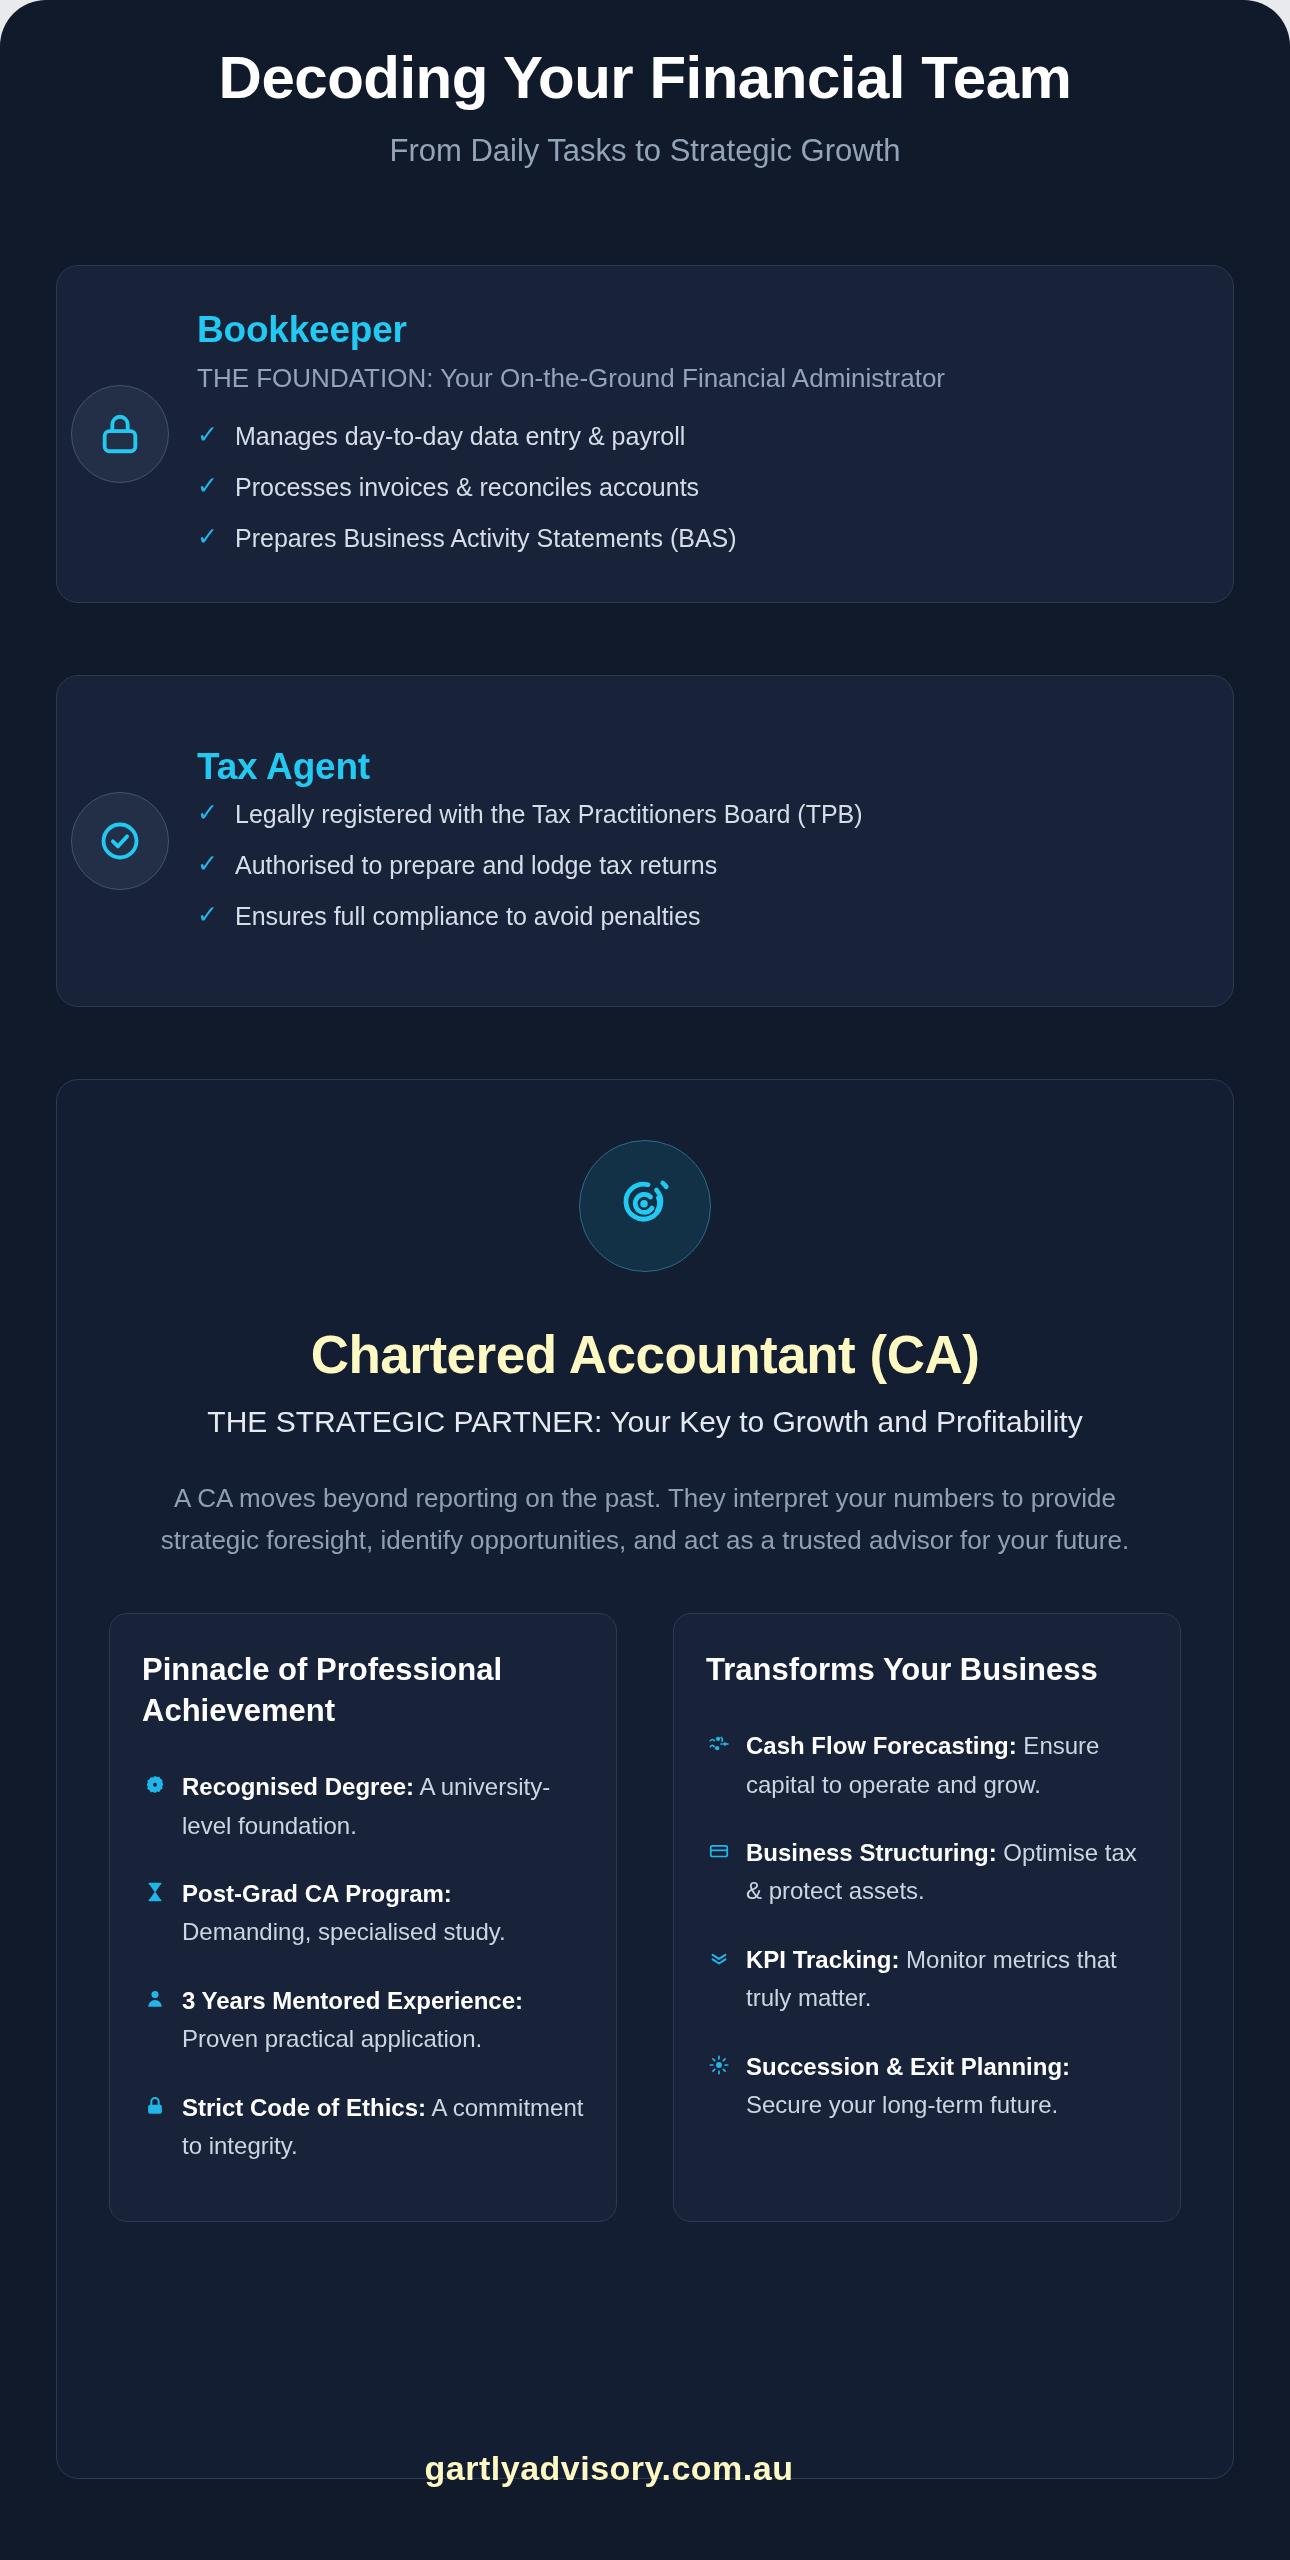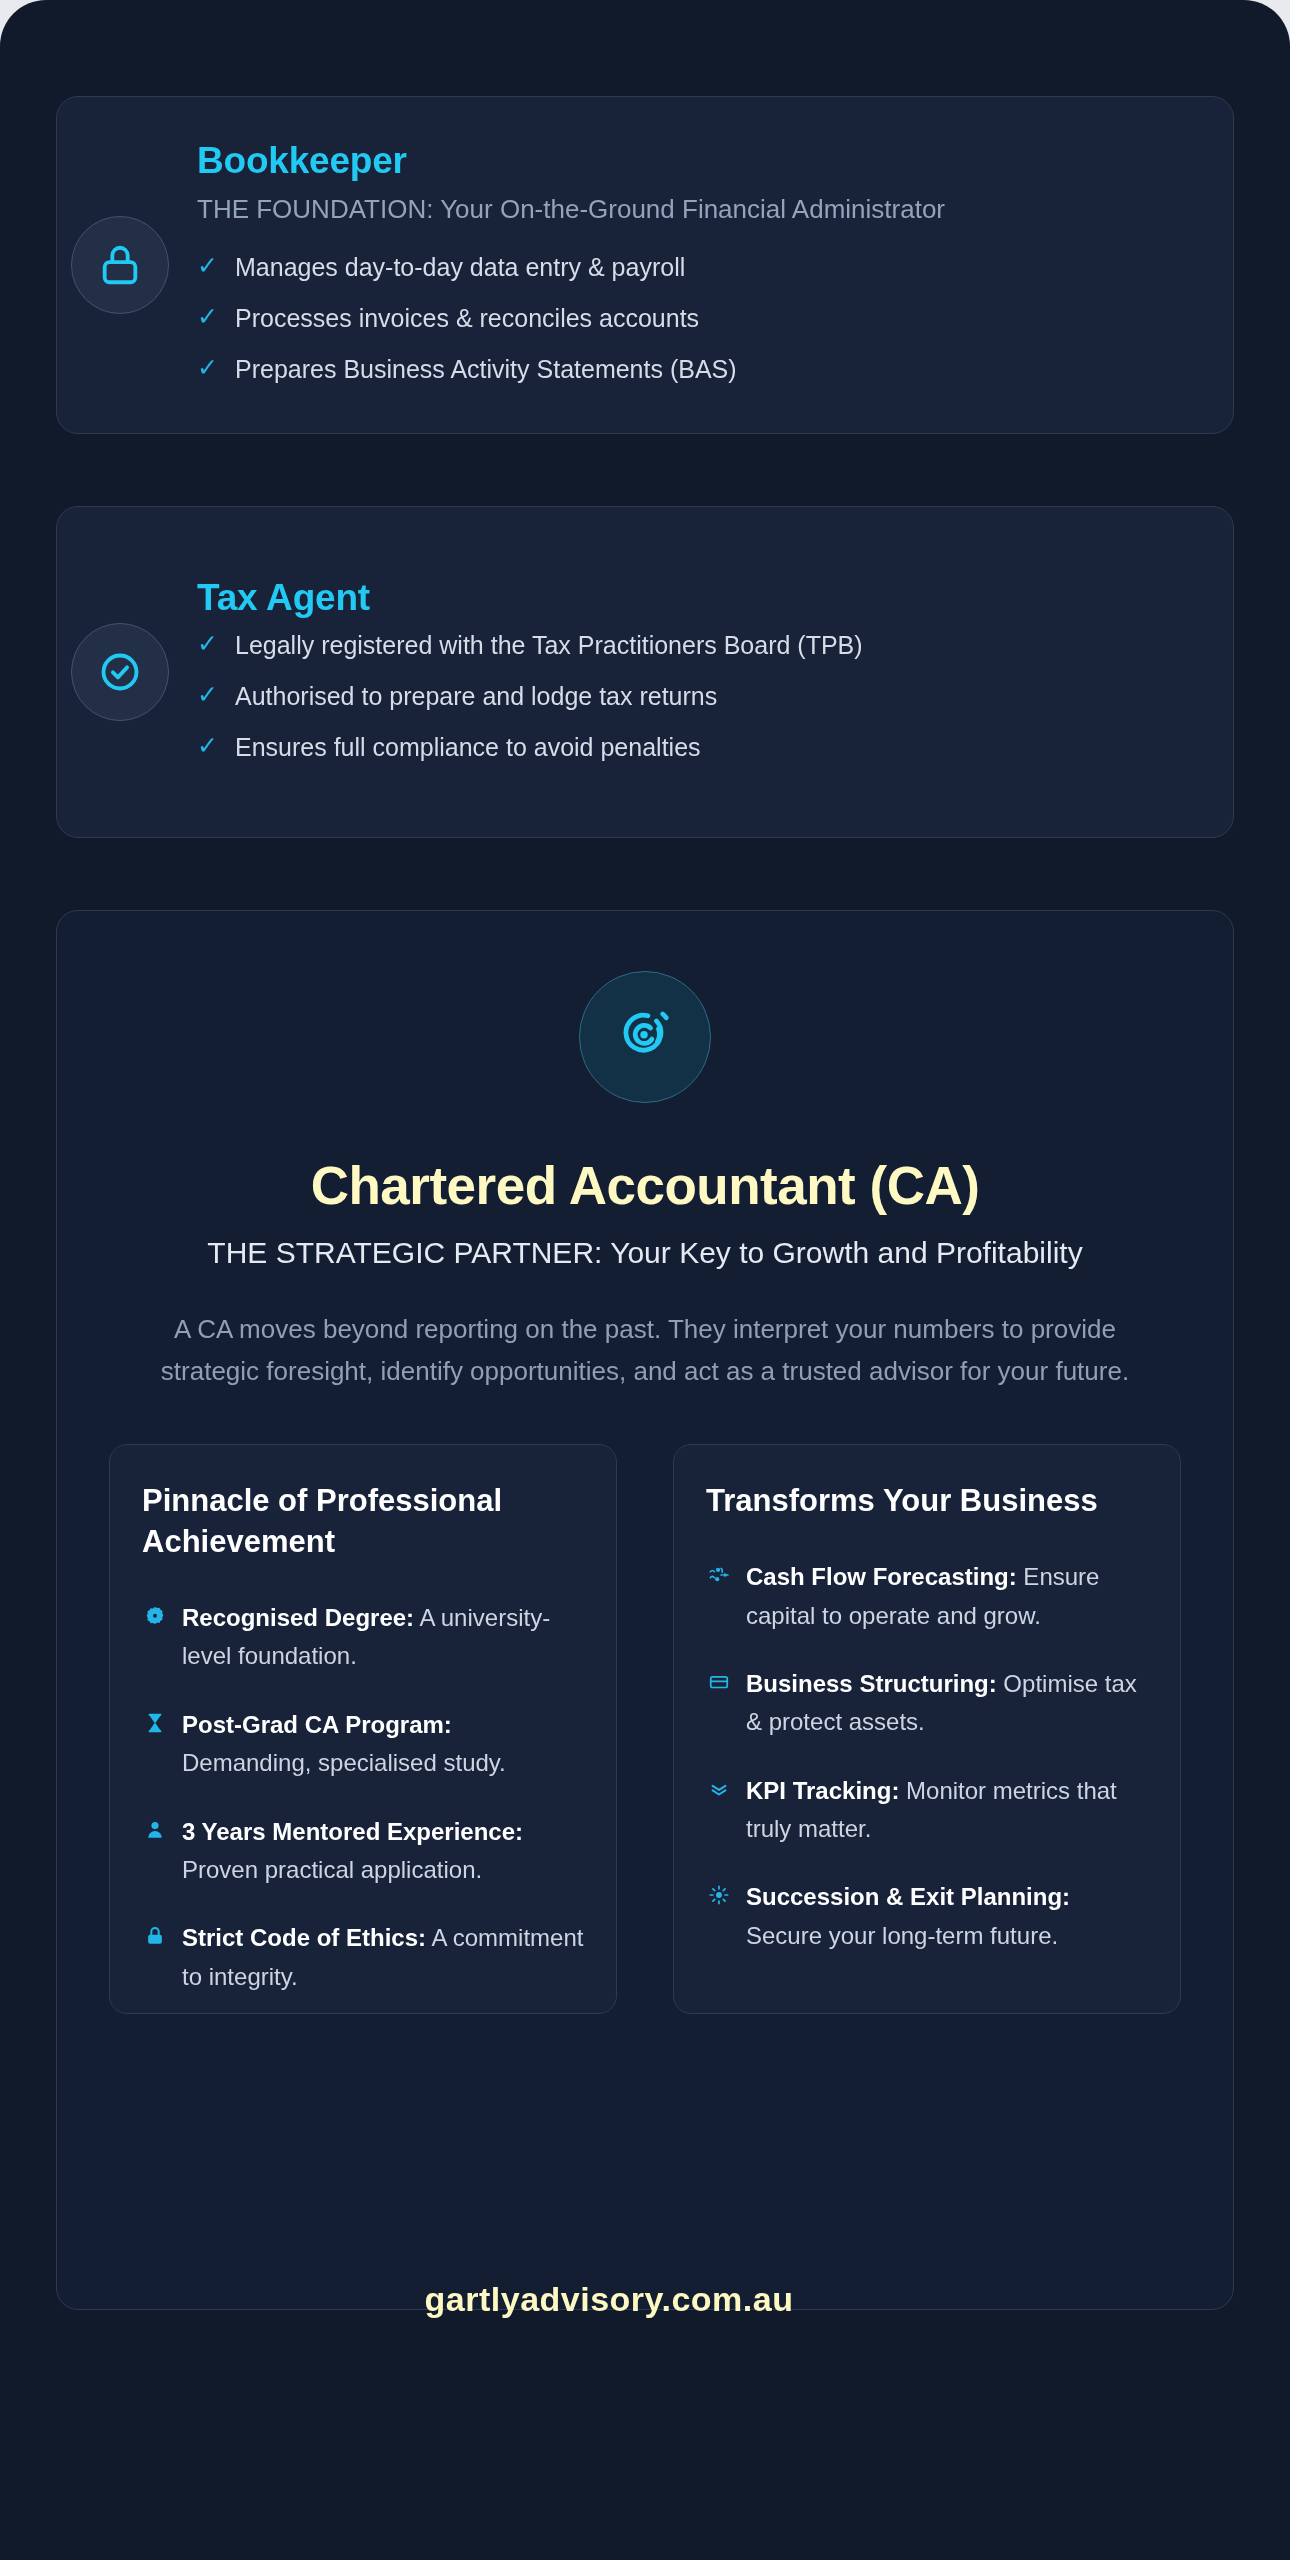--- a/index.html
+++ b/index.html
@@ -166,21 +166,21 @@
     display: flex;
     gap: 56px;
     margin-top: 52px;
     text-align: left;
   }
   .subcard {
     flex: 1 1 0;
     background: #18233a;
     border: 1px solid #2c3a52;
     border-radius: 18px;
-    padding: 36px 32px 17px;
+    padding: 36px 32px 56px;
   }
   .subcard-title {
     font-size: 31px;
     font-weight: bold;
     color: #ffffff;
     line-height: 1.32;
     margin-bottom: 36px;
   }
   .feat-list { list-style: none; }
   .feat-list li {
@@ -217,20 +217,24 @@
     font-weight: bold;
     color: #fef9c3;
     letter-spacing: 0.5px;
   }
 </style>
 </head>
 <body>
 
 <div class="page">
 
+  <div class="header">
+    <div class="title">Decoding Your Financial Team</div>
+    <div class="subtitle">From Daily Tasks to Strategic Growth</div>
+  </div>
 
   <div class="stack">
     <div class="connector conn-1"></div>
     <div class="connector conn-2"></div>
 
     <div class="role-card bookkeeper">
       <div class="role-inner">
         <div class="badge">
           <span>
             <svg width="46" height="46" viewBox="0 0 24 24" fill="none" stroke="#22c9f2" stroke-width="2" stroke-linecap="round" stroke-linejoin="round">

